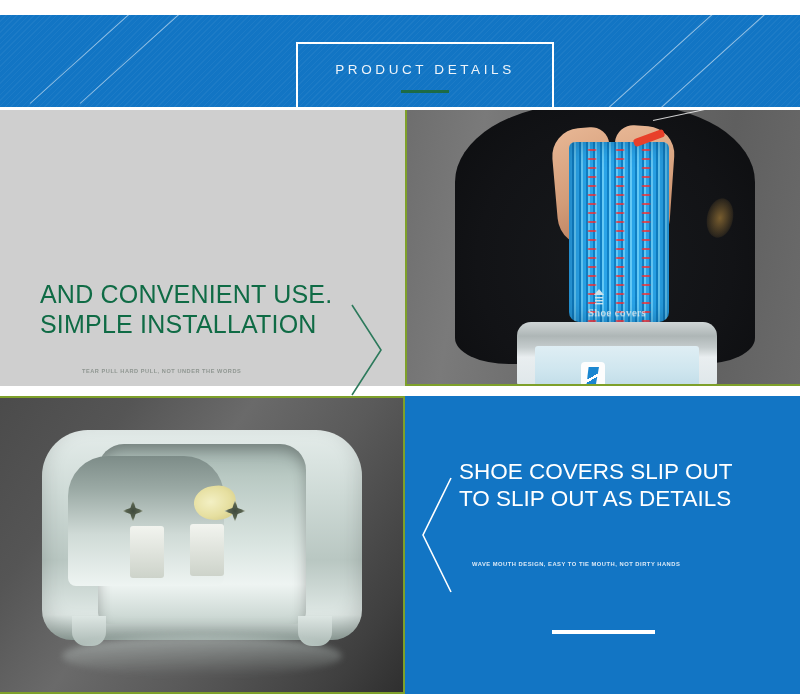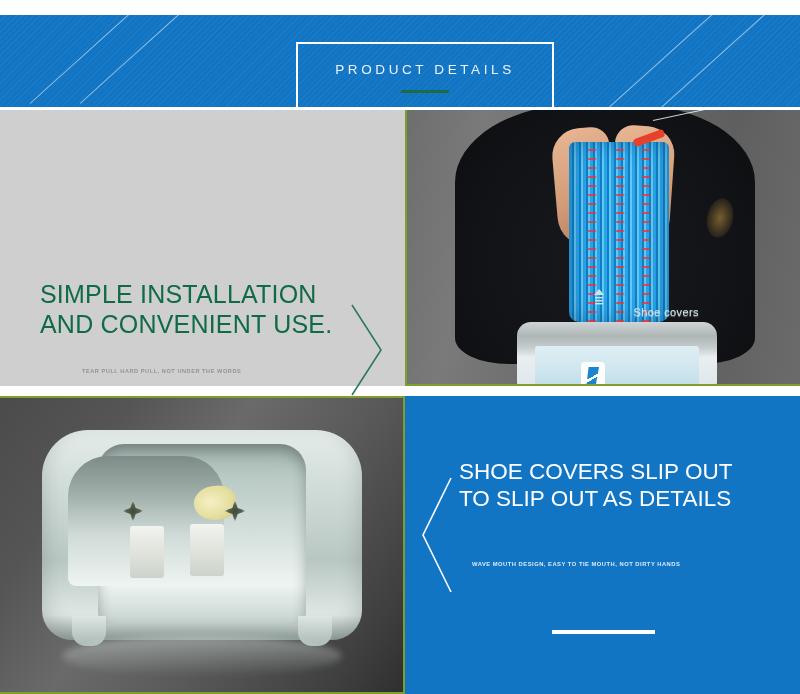--- a/index.html
+++ b/index.html
@@ -75,22 +75,22 @@
   .wire{position:absolute;left:246px;top:10px;width:150px;height:0;
       border-top:1px solid rgba(255,255,255,.8);transform:rotate(-12deg);
       transform-origin:left center;}
   .disp-top{position:absolute;left:110px;top:212px;width:200px;height:64px;
       background:linear-gradient(180deg,#cfd5d6 0%,#aeb6b6 22%,#c5cccd 40%,#e9eef0 55%,#dfe7ea 100%);
       border-radius:14px 14px 4px 4px;}
   .disp-face{position:absolute;left:128px;top:236px;width:164px;height:40px;
       background:linear-gradient(180deg,#dfeef4 0%,#cfe6ef 60%,#c2dde8 100%);
       border-radius:3px;}
   .disp-logo{position:absolute;left:185px;top:178px;width:14px;height:18px;}
-  .disp-text{position:absolute;left:128px;top:196px;width:164px;text-align:right;
-      color:#cfe2ea;font-size:11px;font-family:Liberation Sans, sans-serif;
+  .disp-text{position:absolute;left:128px;top:196px;width:164px;text-align:center;
+      color:#cfe2ea;font-size:11px;font-family:Liberation Serif, serif;
       letter-spacing:.4px;text-shadow:0 1px 1px rgba(255,255,255,.5);}
   .disp-card{position:absolute;left:174px;top:252px;width:24px;height:34px;
       background:#fdfdfd;border-radius:4px;}
   .disp-card i{position:absolute;left:5px;top:5px;width:13px;height:22px;
       background:linear-gradient(150deg,#1a86d0 0%,#1a86d0 45%,#fff 45%,#fff 55%,#1a86d0 55%);
       clip-path:polygon(20% 0,100% 0,70% 100%,0 100%);display:block;}
 
   
   .row2{position:absolute;left:0;top:396px;width:800px;height:298px;}
 
@@ -155,22 +155,22 @@
   <div class="banner-box">
     <div class="banner-title">PRODUCT DETAILS</div>
     <div class="banner-rule"></div>
   </div>
 </div>
 
 <div class="row1">
 
   <div class="panel-gray">
     <div class="head-green">
+      <span>AND CONVENIENT USE.</span>
       <span>SIMPLE INSTALLATION</span>
-      <span>AND CONVENIENT USE.</span>
     </div>
     <div class="sub-gray">TEAR PULL HARD PULL, NOT UNDER THE WORDS</div>
     <div class="rule-green"></div>
     <svg class="chev-right" viewBox="0 0 34 94">
       <polyline points="2,2 31,47 2,92" fill="none" stroke="#2d7a5c" stroke-width="1.6"></polyline>
     </svg>
   </div>
 
   <div class="photo-tr">
     <div class="tr-bg"></div>

